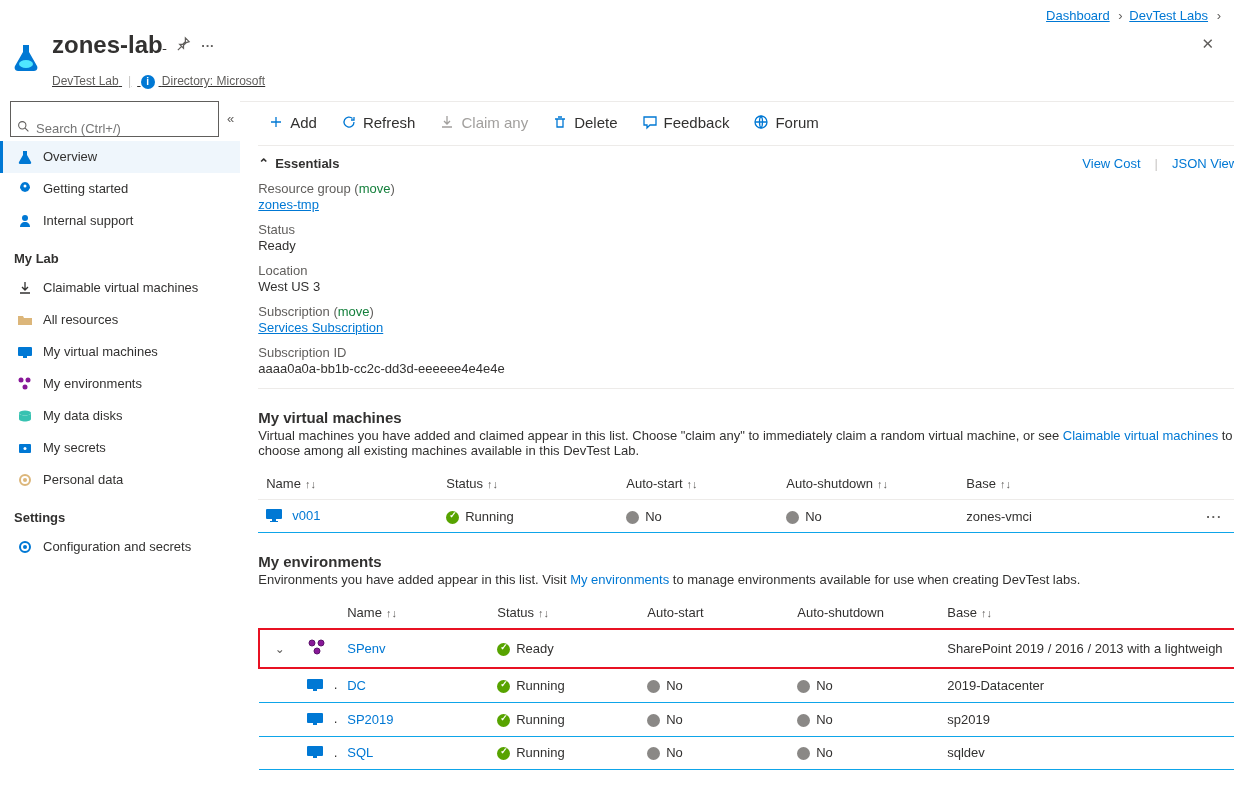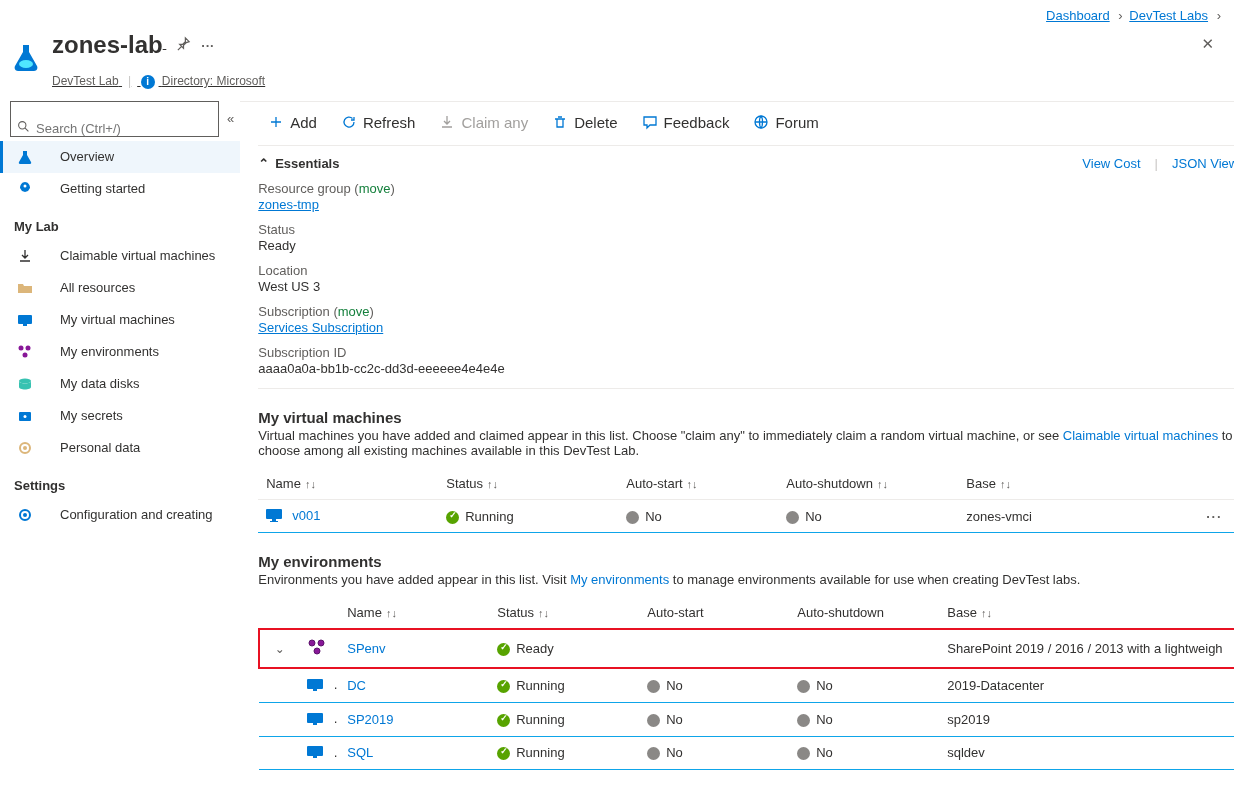--- a/index.html
+++ b/index.html
@@ -27,21 +27,21 @@
 .sidebar { width: 257px; border-right: none; padding: 0 0 20px 10px; }
 .main { flex: 1; padding: 0 8px 20px 18px; border-top: 1px solid #edebe9;}
 
 
 .search-row { display: flex; align-items: center; gap: 8px; margin-bottom: 4px; padding-right:6px;}
 .search-box { flex: 1; display: flex; align-items: flex-end; border: 1px solid #605e5c; height: 36px; padding: 0 6px; gap: 6px; background:#fff;}
 .search-box input { border: none; outline: none; flex: 1; font-size: 13px; background: transparent; }
 .collapse-chevrons { color: #605e5c; cursor: pointer; font-size:13px;}
 
 
-.nav-item { display: flex; align-items: center; gap: 27px; height: 32px; padding: 0 8px; cursor: pointer; border-left: 3px solid transparent; margin-left:-10px; padding-left:14px;}
+.nav-item { display: flex; align-items: center; gap: 10px; height: 32px; padding: 0 8px; cursor: pointer; border-left: 3px solid transparent; margin-left:-10px; padding-left:14px;}
 .nav-item.active { background: #eff6fc; border-left-color: #0078d4; }
 .nav-section { font-weight: 600; font-size: 13px; color: #323130; padding: 14px 8px 6px 4px; }
 .nav-icon { width: 16px; height: 16px; display: inline-flex; align-items: center; justify-content: center; }
 
 
 .toolbar { display: flex; align-items: center; gap: 4px; padding: 8px 0 10px 0;}
 .tool-btn { display: inline-flex; align-items: center; gap: 6px; padding: 4px 10px; border: none; background: none; color: #323130; cursor: pointer; font-size: 15px; }
 .tool-btn.disabled { color: #a19f9d; cursor: default; }
 .tool-btn svg { width: 16px; height: 16px; }
 
@@ -148,20 +148,29 @@
     </div>
     <div class="nav-item">
       <span class="nav-icon">
           <svg viewBox="0 0 16 16" width="16" height="16">
             <path fill="#0078d4" d="M8 1c3 0 5 3 5 6l-2 3-3 1-3-1-2-3c0-3 2-6 5-6z"></path>
             <circle cx="8" cy="5" r="1.5" fill="#fff"></circle>
           </svg>
         </span>
       <span>Getting started</span>
     </div>
+    <div class="nav-item">
+      <span class="nav-icon">
+          <svg viewBox="0 0 16 16" width="16" height="16">
+            <circle cx="8" cy="5" r="3" fill="#0078d4"></circle>
+            <path fill="#0078d4" d="M3 14c0-3 2-5 5-5s5 2 5 5z"></path>
+          </svg>
+        </span>
+      <span>Internal support</span>
+    </div>
 
     <div class="nav-section">My Lab</div>
     <div class="nav-item">
       <span class="nav-icon">
           <svg viewBox="0 0 16 16" width="16" height="16">
             <path fill="none" stroke="#323130" stroke-width="1.3" d="M8 2v8m-3-3l3 3 3-3M3 13h10"></path>
           </svg>
         </span>
       <span>Claimable virtual machines</span>
     </div>
@@ -221,21 +230,21 @@
     </div>
 
     <div class="nav-section">Settings</div>
     <div class="nav-item">
       <span class="nav-icon">
           <svg viewBox="0 0 16 16" width="16" height="16">
             <circle cx="8" cy="8" r="5" fill="none" stroke="#0078d4" stroke-width="2"></circle>
             <circle cx="8" cy="8" r="2" fill="#0078d4"></circle>
           </svg>
         </span>
-      <span>Configuration and creating</span>
+      <span>Configuration and secrets</span>
     </div>
   </div>
 
   <div class="main">
     <div class="toolbar">
       <button class="tool-btn">
           <svg viewBox="0 0 16 16">
             <path stroke="#0078d4" stroke-width="1.3" d="M8 3v10M3 8h10"></path>
           </svg>
           <span>Add</span>

